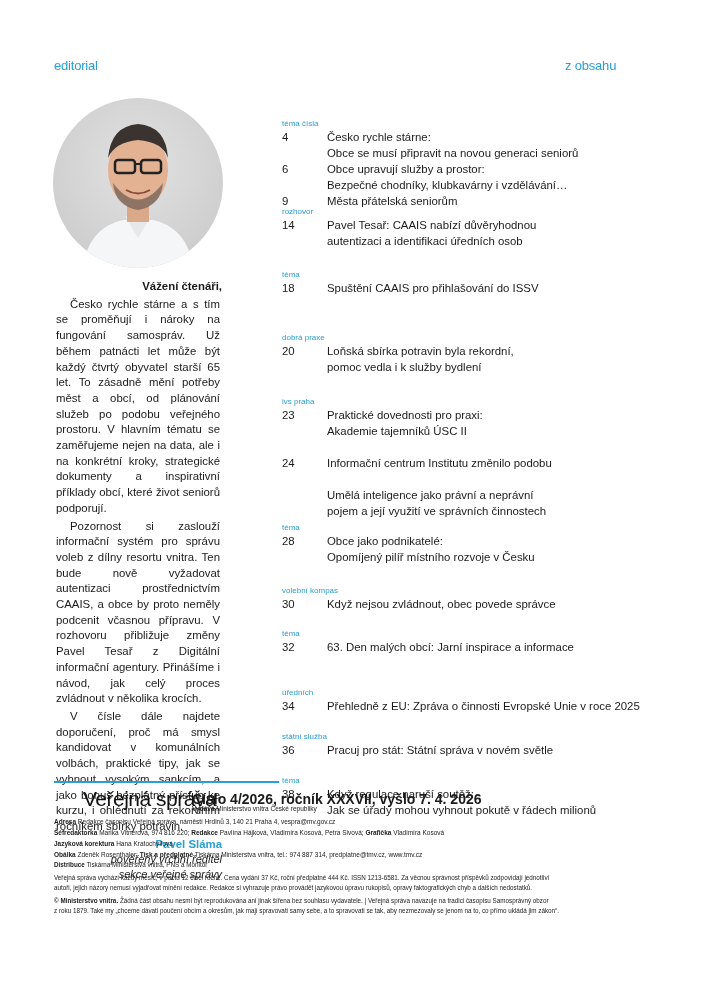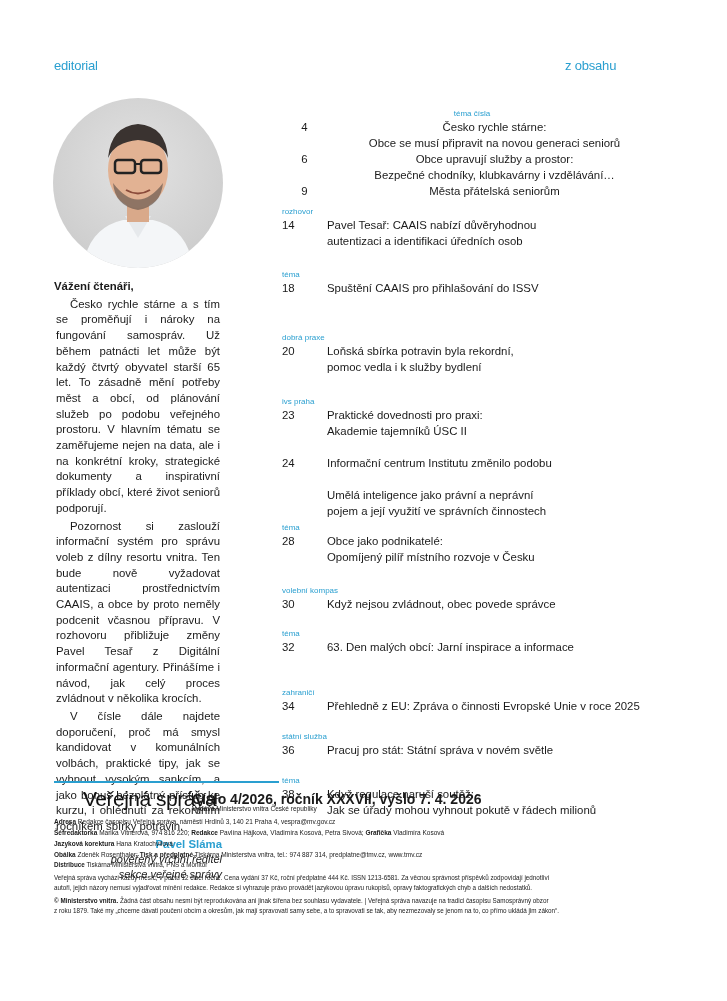--- a/index.html
+++ b/index.html
@@ -5,21 +5,21 @@
   html, body { margin: 0; padding: 0; background: #ffffff; }
   body { width: 727px; height: 1001px; position: relative; overflow: hidden; font-family: "Liberation Sans", sans-serif; color: #1a1a1a; }
   .hdr-left { position: absolute; left: 54px; top: 58px; font-size: 13px; color: #2a9fd0; letter-spacing: -0.2px; }
   .hdr-right { position: absolute; left: 565px; top: 58px; font-size: 13px; color: #2a9fd0; letter-spacing: -0.2px; }
 
   .portrait { position: absolute; left: 53px; top: 98px; width: 170px; height: 170px; border-radius: 50%; overflow: hidden;
     background: radial-gradient(circle at 50% 40%, #e2e2e2 0%, #cfcfcf 70%, #c4c4c4 100%); }
   .portrait svg { width: 100%; height: 100%; display: block; }
 
   .editorial { position: absolute; left: 54px; top: 279px; width: 168px; font-size: 11.4px; line-height: 15.7px; text-align: justify; }
-  .editorial .greet { font-weight: bold; text-align: left; }
+  .editorial .greet { font-weight: bold; text-align: right; }
   .editorial p { margin: 2px; text-indent: 14px; hyphens: manual; }
   .editorial .sign-name { text-align: right; font-weight: bold; color: #2a9fd0; }
   .editorial .sign-role { text-align: right; font-size: 11px; line-height: 15px; font-style: italic; }
 
   .toc { position: absolute; left: 282px; top: 104px; width: 380px; }
   .toc-sec { position: absolute; left: 0; width: 380px; }
   .toc-cat { font-size: 8px; color: #2a9fd0; line-height: 11px; height: 11px; }
   .toc-row { display: flex; font-size: 11.4px; line-height: 16px; }
   .toc-page { width: 45px; flex: none; }
   .toc-title { flex: 1; }
@@ -60,21 +60,21 @@
   <div class="greet">Vážení čtenáři,</div>
   <p>Česko rychle stárne a s tím se proměňují i nároky na fungování samospráv. Už během patnácti let může být každý čtvrtý obyvatel starší 65 let. To zásadně mění potřeby měst a obcí, od plánování služeb po podobu veřejného prostoru. V hlavním tématu se zaměřujeme nejen na data, ale i na konkrétní kroky, strategické dokumenty a inspirativní příklady obcí, které život seniorů podporují.</p>
   <p>Pozornost si zaslouží informační systém pro správu voleb z dílny resortu vnitra. Ten bude nově vyžadovat autentizaci prostřednictvím CAAIS, a obce by proto neměly podcenit včasnou přípravu. V rozhovoru přibližuje změny Pavel Tesař z Digitální informační agentury. Přinášíme i návod, jak celý proces zvládnout v několika krocích.</p>
   <p>V čísle dále najdete doporučení, proč má smysl kandidovat v komunálních volbách, praktické tipy, jak se vyhnout vysokým sankcím, a jako bonus bezplatný přístup ke kurzu, i ohlédnutí za rekordním ročníkem sbírky potravin.</p>
   <div class="sign-name">Pavel Sláma</div>
   <div class="sign-role">pověřený vrchní ředitel</div>
   <div class="sign-role">sekce veřejné správy</div>
 </div>
 
 <div class="toc" id="toc">
-    <div class="toc-sec" style="top: 4px; text-align: center;">
+    <div class="toc-sec" style="top: 14px;">
       <div class="toc-cat">téma čísla</div>
       <div class="toc-row">
         <span class="toc-page">4</span>
         <span class="toc-title">Česko rychle stárne:</span>
       </div>
       <div class="toc-row">
         <span class="toc-page"></span>
         <span class="toc-title">Obce se musí připravit na novou generaci seniorů</span>
       </div>
       <div class="toc-row">
@@ -169,21 +169,21 @@
       </div>
     </div>
     <div class="toc-sec" style="top: 524px;">
       <div class="toc-cat">téma</div>
       <div class="toc-row">
         <span class="toc-page">32</span>
         <span class="toc-title">63. Den malých obcí: Jarní inspirace a informace</span>
       </div>
     </div>
     <div class="toc-sec" style="top: 583px;">
-      <div class="toc-cat">zahraničí</div>
+      <div class="toc-cat">úředních</div>
       <div class="toc-row">
         <span class="toc-page">34</span>
         <span class="toc-title">Přehledně z EU: Zpráva o činnosti Evropské Unie v roce 2025</span>
       </div>
     </div>
     <div class="toc-sec" style="top: 627px;">
       <div class="toc-cat">státní služba</div>
       <div class="toc-row">
         <span class="toc-page">36</span>
         <span class="toc-title">Pracuj pro stát: Státní správa v novém světle</span>

